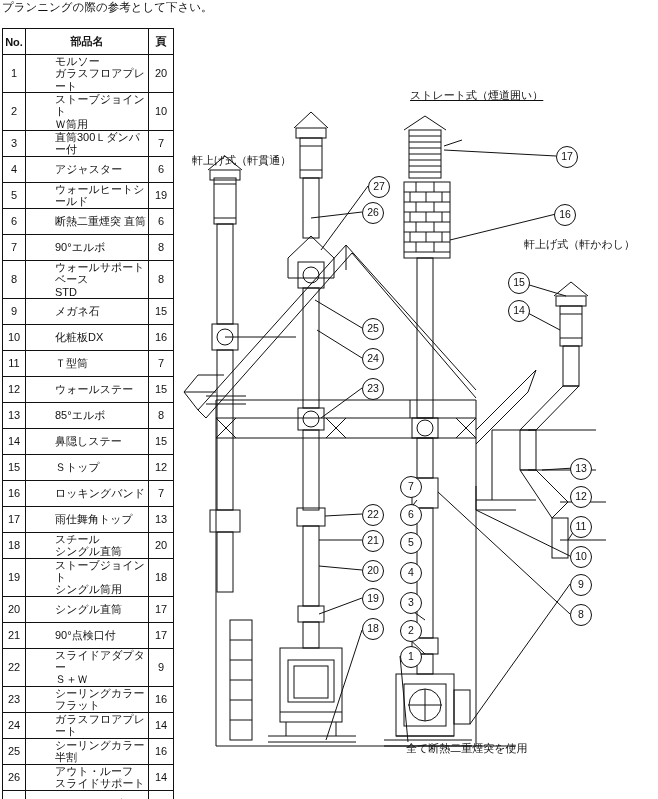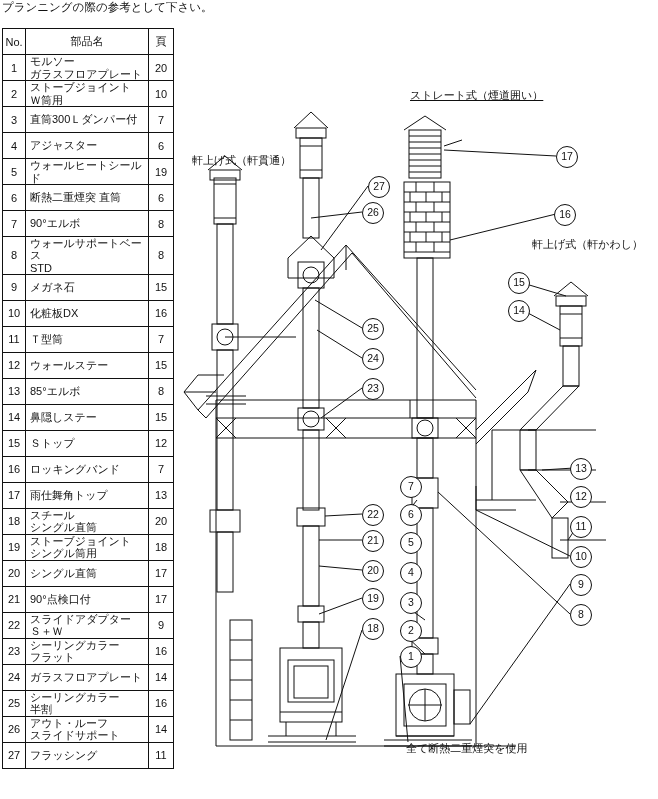--- a/index.html
+++ b/index.html
@@ -3,26 +3,26 @@
 <meta charset="utf-8">
 <style>
   html,body{margin:0;padding:0;background:#fff;}
   body{width:658px;height:799px;position:relative;font-family:"Liberation Sans","DejaVu Sans",sans-serif;color:#111;overflow:hidden;}
 
   .note-top{position:absolute;left:2px;top:0px;font-size:11.5px;letter-spacing:0px;text-align:right;}
 
   
   table.parts{position:absolute;left:2px;top:28px;border-collapse:collapse;width:172px;}
   table.parts th, table.parts td{border:1px solid #111;font-size:11px;padding:0;}
-  table.parts th{font-weight:normal;height:20px;}
+  table.parts th{font-weight:bold;height:20px;}
   table.parts td.no{width:22px;text-align:center;}
   table.parts td.nm{width:118px;text-align:left;padding-left:4px;line-height:1.12;}
   table.parts td.pg{width:24px;text-align:center;}
   table.parts tr{height:26px;}
-  table.parts td.nm span.l2{display:block;}
+  table.parts td.nm span.l2{display:block;margin-left:25px;}
 
   
   #draw{position:absolute;left:176px;top:0;width:482px;height:799px;}
   svg{position:absolute;left:0;top:0;}
 
   .lbl{position:absolute;font-size:11px;white-space:nowrap;}
   .cap{position:absolute;font-size:11px;white-space:nowrap;line-height:1.25;}
 
   .circ{position:absolute;width:20px;height:20px;border:1px solid #111;border-radius:50%;
         font-size:10.5px;text-align:center;line-height:19px;background:#fff;}
@@ -467,21 +467,21 @@
     <line x1="274" y1="240" x2="380" y2="214"></line>
 
     <line x1="268" y1="150" x2="380" y2="156"></line>
 
     <line x1="268" y1="146" x2="286" y2="140"></line>
   </g>
 </svg>
 
 <div class="lbl" style="left:234px;top:88px;text-decoration:underline;">ストレート式（煙道囲い）</div>
 <div class="lbl" style="left:16px;top:153px;">軒上げ式（軒貫通）</div>
-<div class="lbl" style="left:356px;top:237px;">軒上げ式（軒かわし）</div>
+<div class="lbl" style="left:348px;top:237px;">軒上げ式（軒かわし）</div>
 
 <div class="cap" style="left:230px;top:742px;">
   <span style="white-space:pre-line;text-align:right;">全て断熱二重煙突を使用</span>
 </div>
 
 <div class="circ" style="left:224px;top:646px;">1</div>
 <div class="circ" style="left:224px;top:620px;">2</div>
 <div class="circ" style="left:224px;top:592px;">3</div>
 <div class="circ" style="left:224px;top:562px;">4</div>
 <div class="circ" style="left:224px;top:532px;">5</div>

